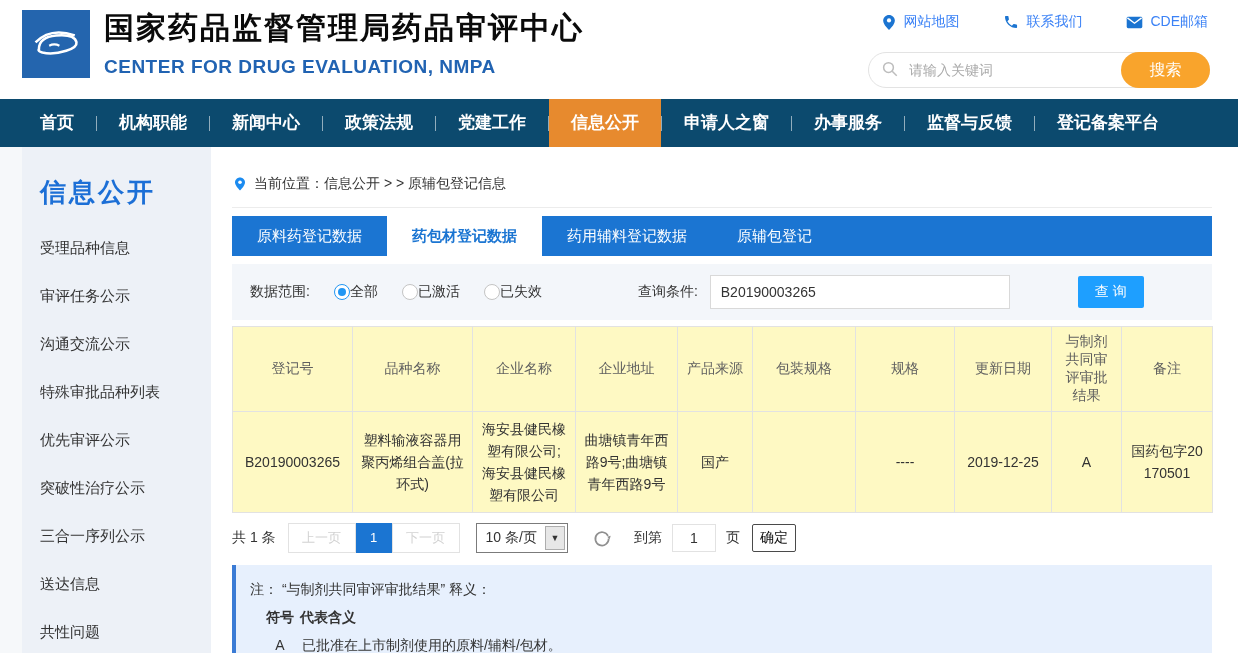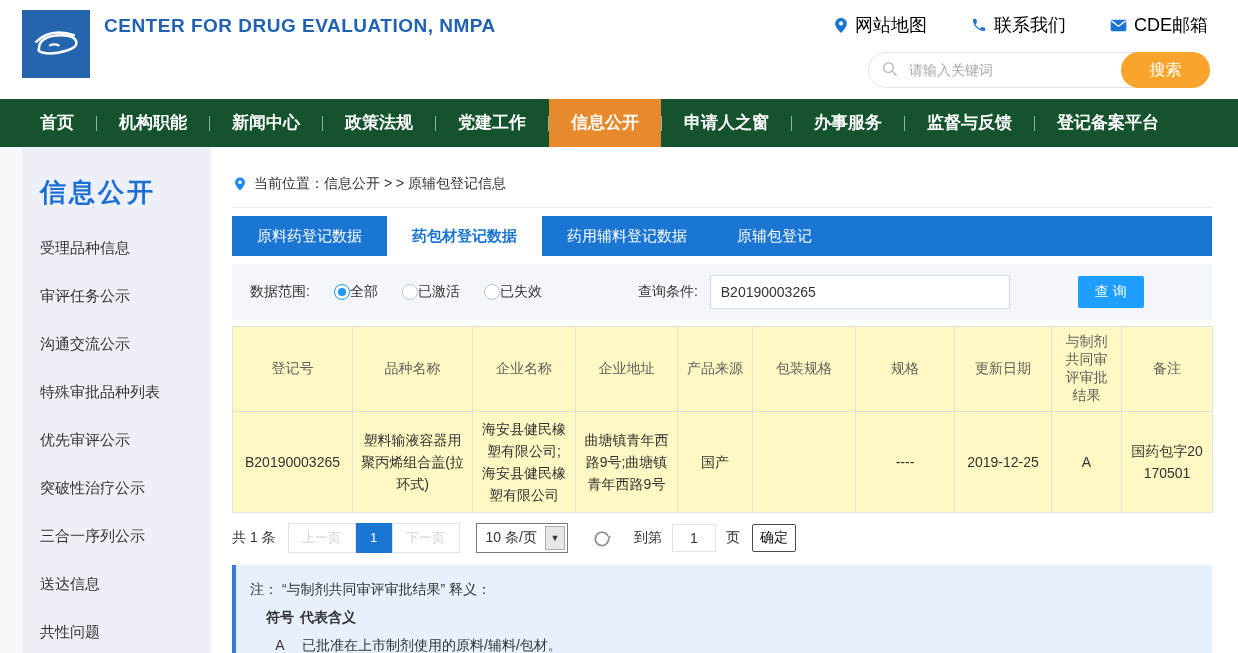--- a/index.html
+++ b/index.html
@@ -6,29 +6,29 @@
   html,body { font-family:"Liberation Sans","DejaVu Sans",sans-serif; background:#fff; }
   .page { position:relative; width:1238px; height:653px; overflow:hidden; background:#fff; }
 
   
   .header { position:relative; height:99px; background:#fff; }
   .logo { position:absolute; left:22px; top:10px; width:68px; height:68px; background:#2465ae; display:flex; align-items:center; justify-content:center; }
   .title-block { position:absolute; left:104px; top:8px; }
   .site-title { font-size:30px; font-weight:bold; color:#0a0a0a; letter-spacing:2px; }
   .site-subtitle { font-size:19px; font-weight:bold; color:#2163b2; margin-top:7px; letter-spacing:.5px; }
   .top-links { position:absolute; right:30px; top:13px; display:flex; gap:44px; align-items:center; }
-  .top-link { display:flex; gap:7px; align-items:center; font-size:18px; color:#000000; cursor:pointer; }
+  .top-link { display:flex; gap:7px; align-items:center; font-size:14px; color:#3b82f6; cursor:pointer; }
   .search-bar { position:absolute; right:28px; top:52px; width:342px; height:36px; }
   .search-input { width:100%; height:36px; border:1px solid #e3e3e3; border-radius:18px; padding:0 100px 0 40px; font-size:14px; color:#555; outline:none; }
   .search-input::placeholder { color:#aaa; }
   .search-glyph { position:absolute; left:13px; top:8px; }
   .search-btn { position:absolute; right:0; top:0; width:89px; height:36px; border:none; border-radius:18px; background:#f9a42c; color:#fff; font-size:16px; cursor:pointer; font-family:inherit; }
 
   
-  .nav { height:48px; background:#14532d; display:flex; align-items:center; padding-left:18px; }
+  .nav { height:48px; background:#0c4a6e; display:flex; align-items:center; padding-left:18px; }
   .nav-item { color:#fff; font-size:17px; font-weight:bold; line-height:48px; padding:0 22px; white-space:nowrap; cursor:pointer; }
   .nav-item.active { background:#e78a2e; }
   .nav-sep { width:1px; height:15px; background:rgba(255,255,255,.55); }
 
   
   .sidebar { position:absolute; left:0; top:147px; width:211px; height:506px; background:#edf1f7; border-left:22px solid #f6f8fa; padding:28px 0 0 18px; }
   .side-title { font-size:26px; font-weight:bold; color:#1c6fd6; letter-spacing:3px; margin-bottom:14px; }
   .side-item { font-size:15px; color:#333; height:48px; line-height:48px; cursor:pointer; }
 
   
@@ -79,20 +79,21 @@
 
   <div class="header">
     <div class="logo">
       <svg width="58" height="58" viewBox="0 0 68 68">
         <path d="M14 40 Q14 26 34 24 Q56 22 58 32 Q59 38 46 42 Q30 47 18 44 Q12 42 14 40 Z" fill="none" stroke="#fff" stroke-width="3"></path>
         <path d="M10 32 Q28 14 56 24" fill="none" stroke="#fff" stroke-width="3"></path>
         <path d="M26 36 q6 -3 12 0" fill="none" stroke="#fff" stroke-width="2.5"></path>
       </svg>
     </div>
     <div class="title-block">
+      <div class="site-title">国家药品监督管理局药品审评中心</div>
       <div class="site-subtitle">CENTER FOR DRUG EVALUATION, NMPA</div>
     </div>
 
     <div class="top-links">
       <div class="top-link">
         <svg width="14" height="17" viewBox="0 0 24 28">
           <path d="M12 1C6.5 1 2 5.3 2 10.7 2 18 12 27 12 27s10-9 10-16.3C22 5.3 17.5 1 12 1z" fill="#1b74d1"></path>
           <circle cx="12" cy="10.5" r="3.6" fill="#fff"></circle>
         </svg>
         <span>网站地图</span>

